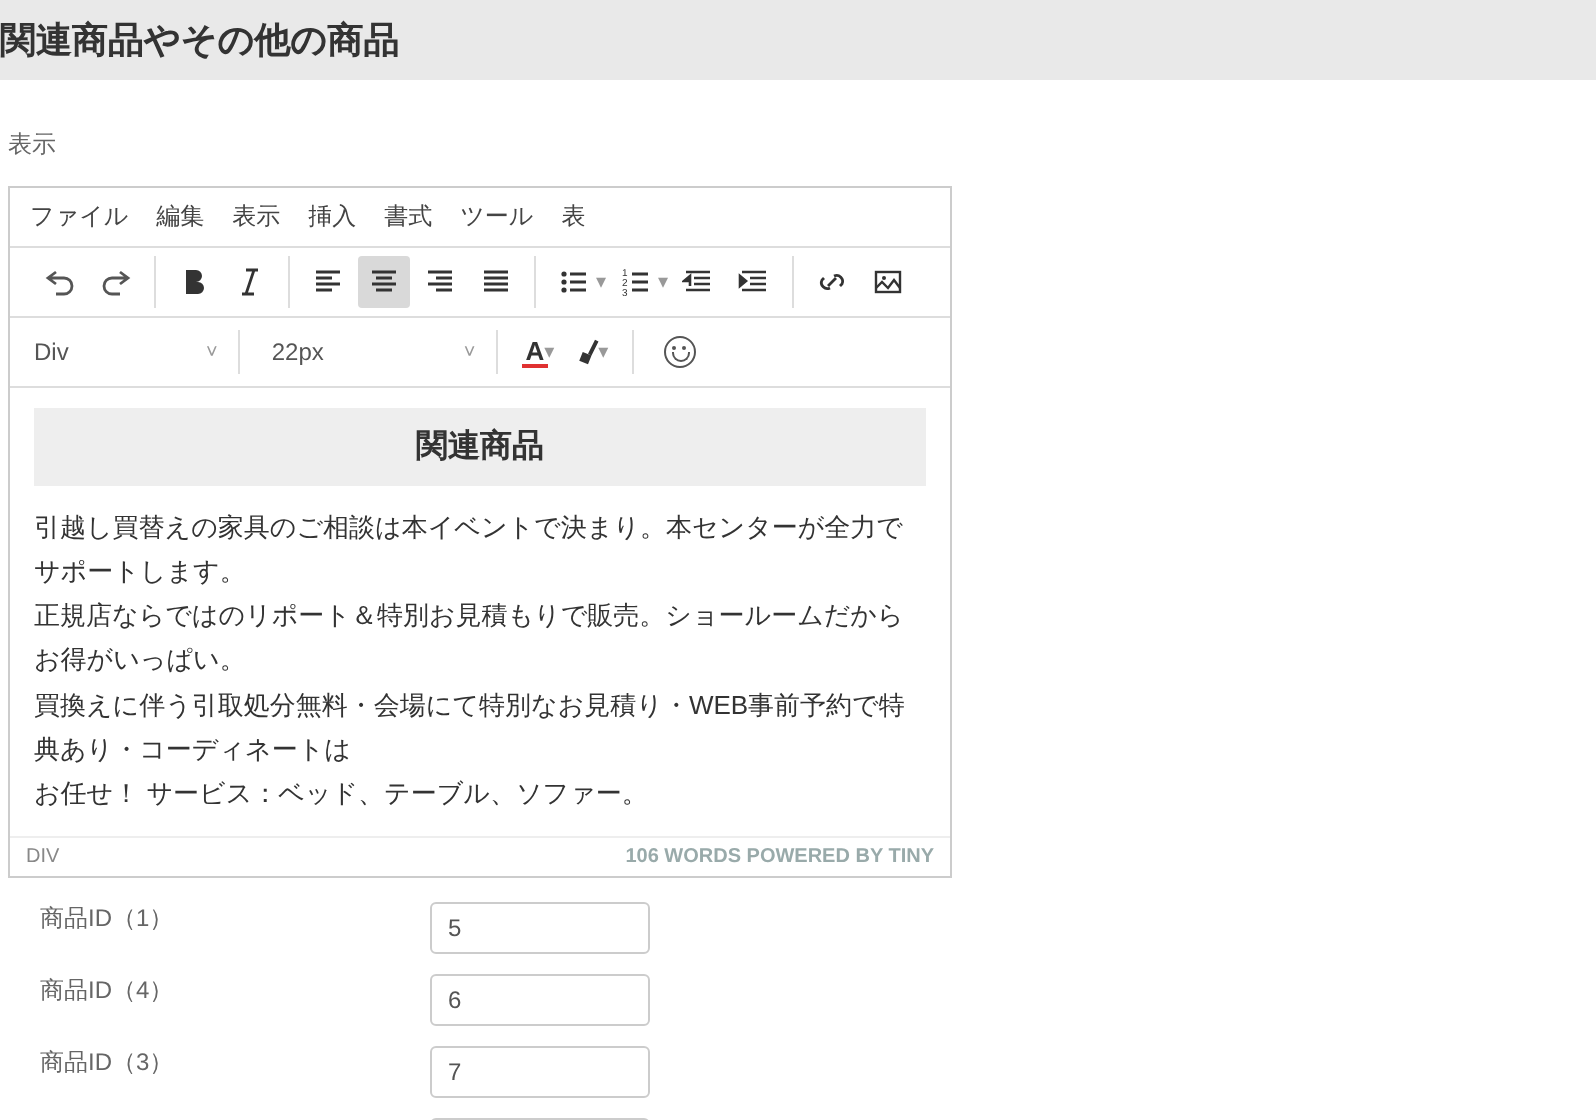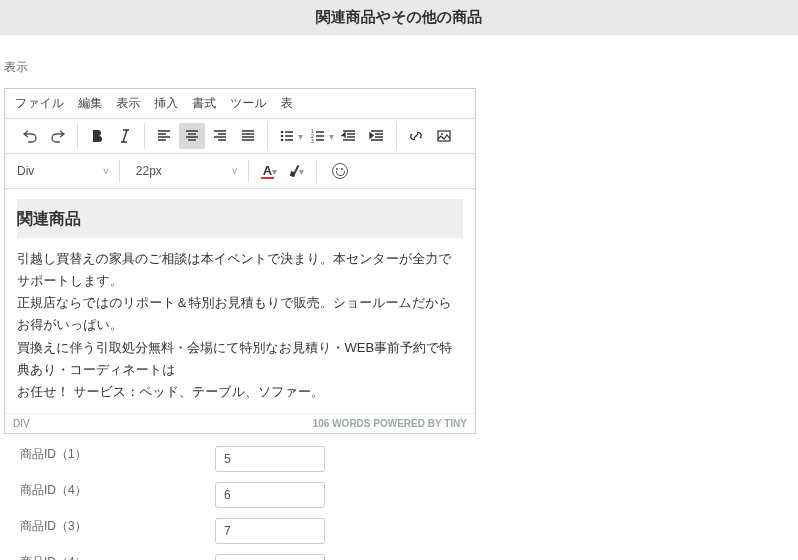--- a/index.html
+++ b/index.html
@@ -1,17 +1,17 @@
 <!DOCTYPE html>
 <html><head>
 <meta charset="utf-8">
 <style>
 * { box-sizing: border-box; margin: 0; padding: 0; }
 body { font-family: "Hiragino Sans", "Meiryo", sans-serif; font-size: 12px; color: #333; background: #fff; width: 798px; }
-.header-bar { background: #e9e9e9; text-align: center; padding: 8px 0; font-weight: bold; font-size: 15px; margin-bottom: 20px; }
+.header-bar { background: #e9e9e9; text-align: left; padding: 8px 0; font-weight: bold; font-size: 18px; margin-bottom: 20px; }
 .form-row { display: flex; margin-bottom: 12px; padding: 0 4px; }
 .form-label { width: 195px; color: #666; font-size: 12px; padding-top: 4px; }
 .form-control { flex: 1; }
 .toggle { display: inline-block; width: 36px; height: 20px; background: #13c18f; border-radius: 10px; position: relative; vertical-align: middle; }
 .toggle::after { content: ""; position: absolute; width: 16px; height: 16px; background: #fff; border-radius: 50%; top: 2px; right: 2px; }
 .toggle-label { margin-left: 8px; color: #555; vertical-align: middle; }
 .editor { border: 1px solid #ccc; width: 472px; }
 .menu-bar { display: flex; gap: 14px; padding: 6px 10px; border-bottom: 1px solid #ddd; font-size: 12px; color: #444; }
 .toolbar { display: flex; align-items: center; padding: 4px 6px; border-bottom: 1px solid #ddd; gap: 0; }
 .tb-group { display: flex; align-items: center; border-right: 1px solid #ddd; padding: 0 6px; gap: 2px; }
@@ -23,21 +23,21 @@
 .fb-select { border: none; background: #fff; font-size: 12px; color: #555; padding: 4px 6px; width: 90px; position: relative; }
 .fb-select.wide { width: 100px; }
 .chev { color: #999; font-size: 10px; margin-left: -4px; }
 .sep { width: 1px; height: 22px; background: #ddd; margin: 0 4px; }
 .color-btn { display: flex; align-items: center; gap: 2px; padding: 0 2px; }
 .color-swatch-a { font-weight: bold; border-bottom: 2px solid #e03131; font-size: 13px; line-height: 1; padding: 0 2px; }
 .emoji-face { width: 16px; height: 16px; border: 1.5px solid #555; border-radius: 50%; position: relative; }
 .emoji-face::before { content:""; position:absolute; width:2px; height:2px; background:#555; border-radius:50%; top:4px; left:3px; box-shadow: 5px 0 0 #555; }
 .emoji-face::after { content:""; position:absolute; width:7px; height:4px; border:1.5px solid #555; border-top:none; border-radius: 0 0 6px 6px; bottom:2px; left:2.5px; }
 .content-area { padding: 10px 12px; min-height: 180px; font-size: 13px; line-height: 1.7; color: #333; }
-.content-title { background: #eee; font-weight: bold; font-size: 16px; padding: 6px 0; margin-bottom: 10px; }
+.content-title { background: #eee; text-align: center; font-weight: bold; font-size: 16px; padding: 6px 0; margin-bottom: 10px; }
 .status-bar { display: flex; justify-content: space-between; padding: 4px 8px; font-size: 10px; color: #888; border-top: 1px solid #eee; }
 .status-right { color: #9aa; font-weight: bold; }
 .small-input { width: 110px; padding: 5px 8px; border: 1px solid #ccc; border-radius: 3px; font-size: 12px; color: #555; }
 .product-rows { padding: 0 20px; }
 .product-row { display: flex; align-items: flex-start; margin-bottom: 10px; }
 .product-label { width: 195px; color: #666; font-size: 12px; }
 </style>
 </head>
 <body>
 

